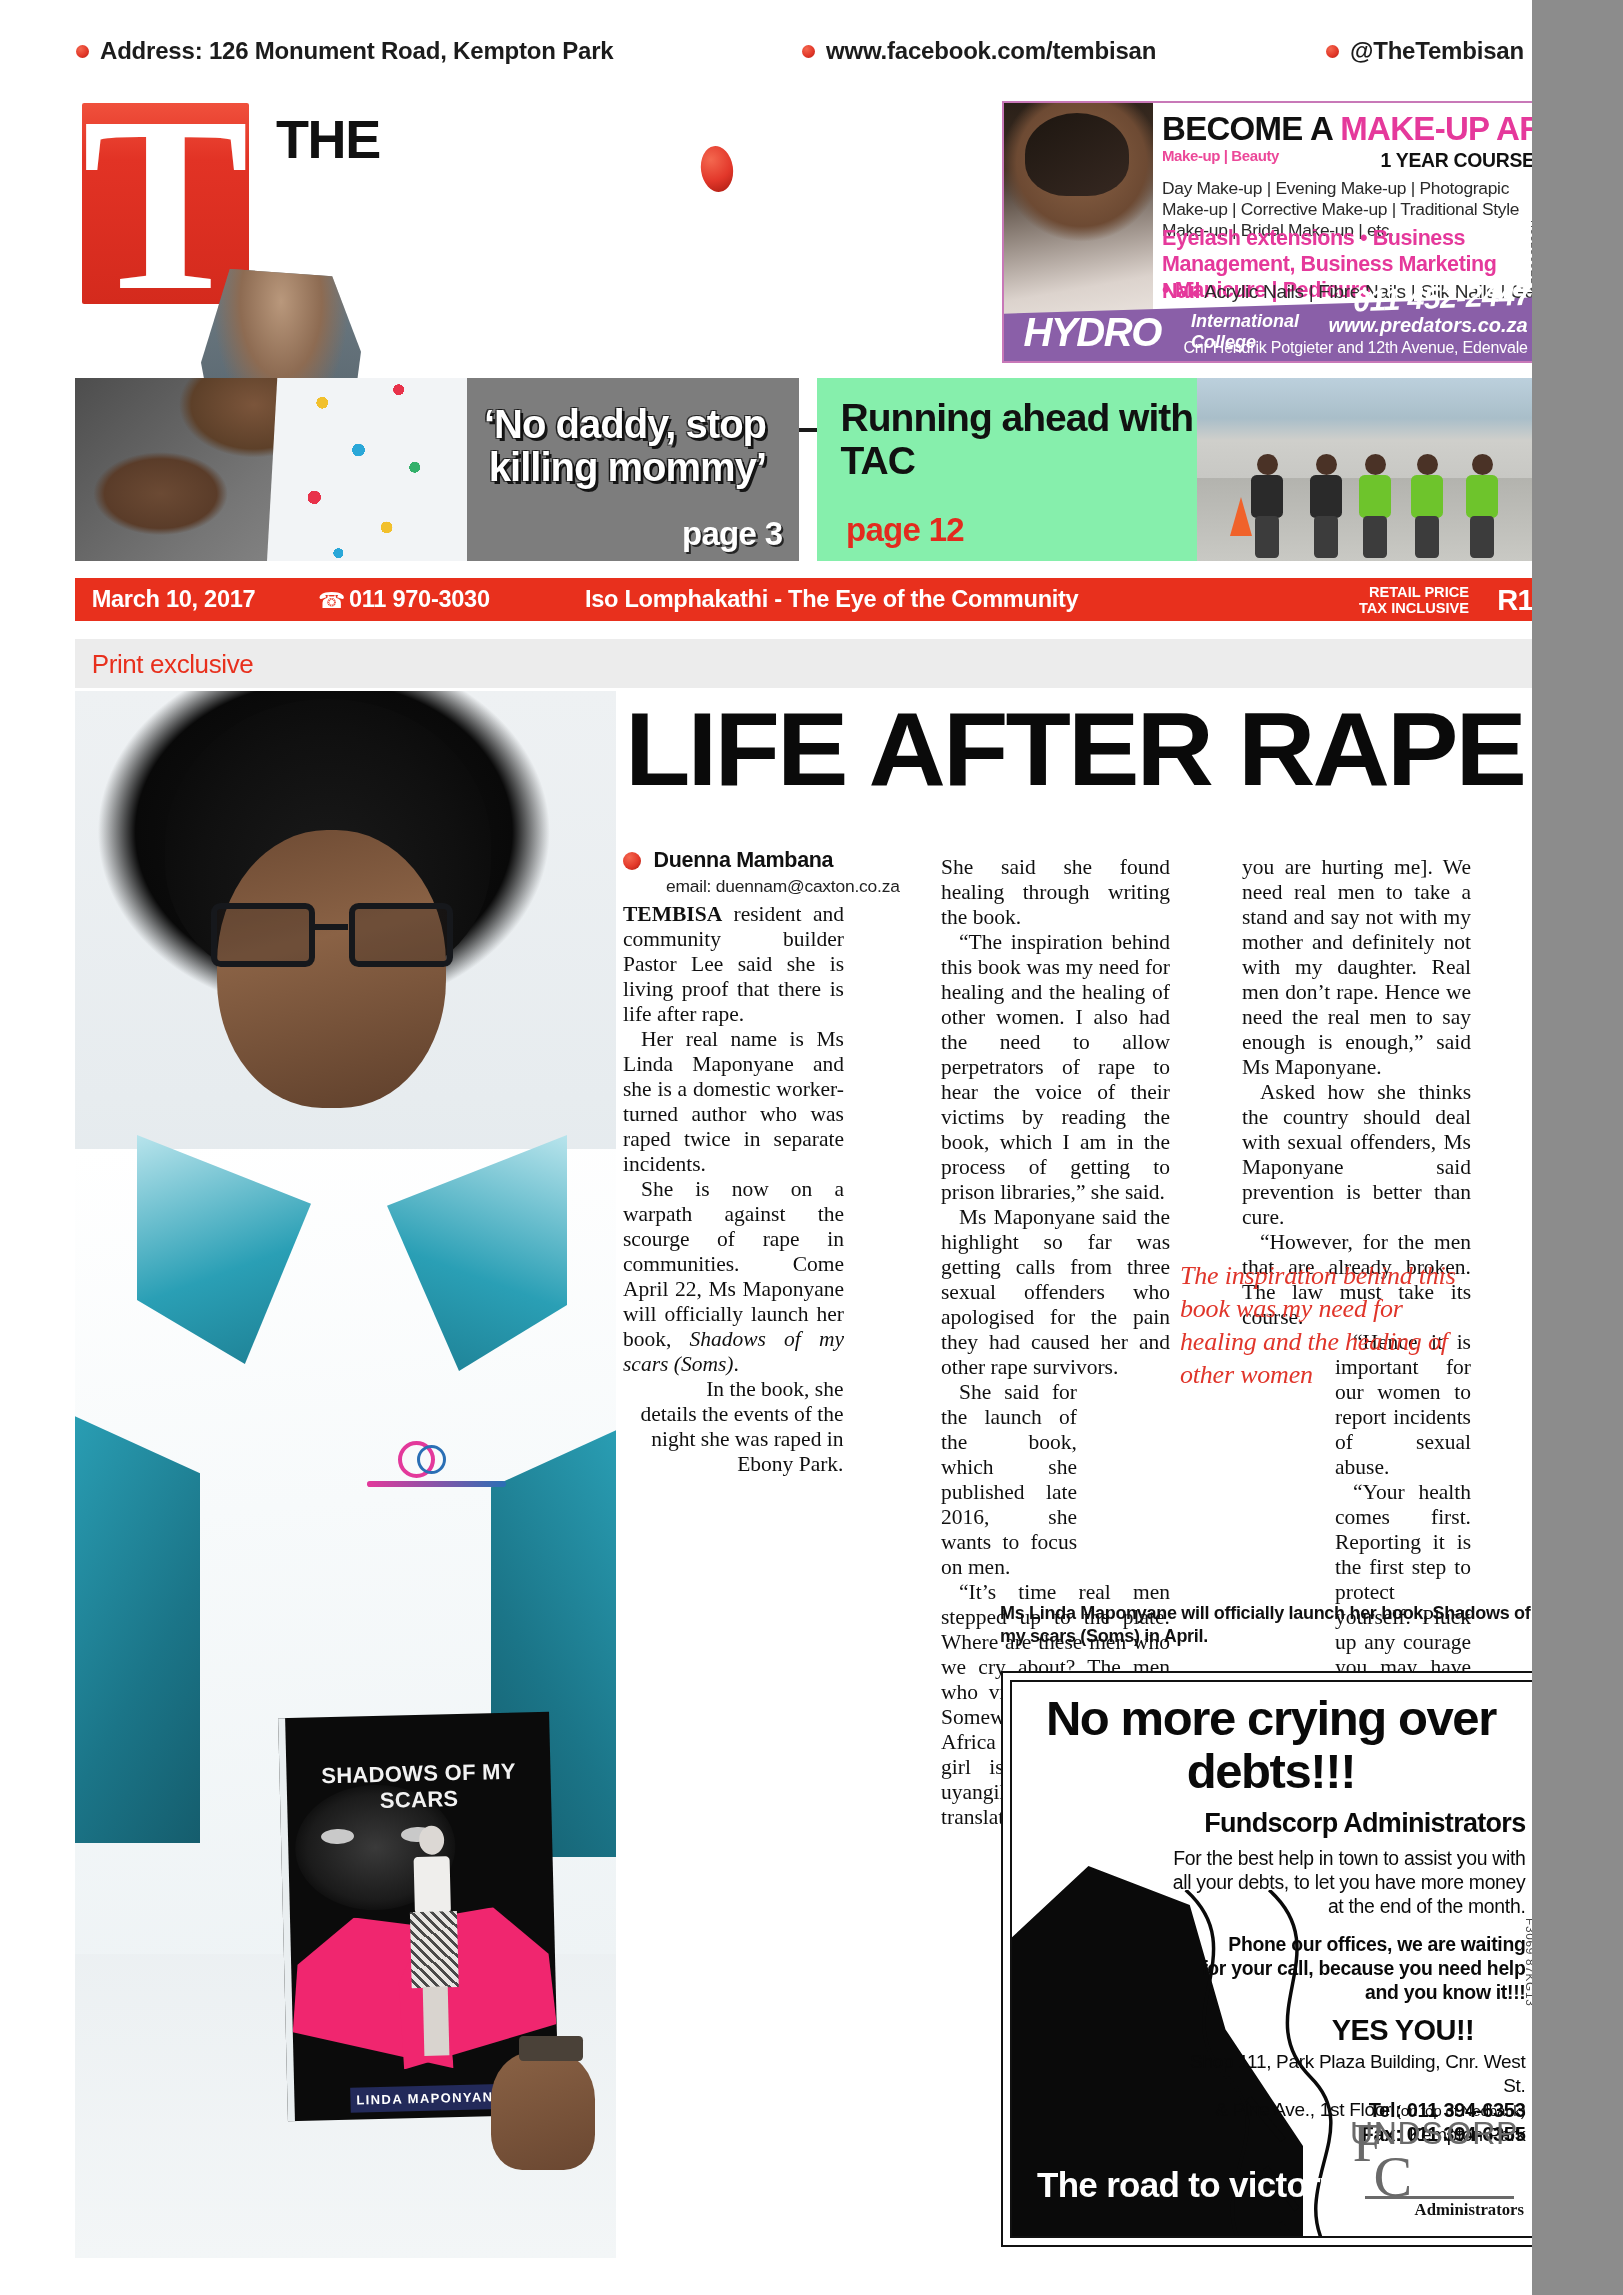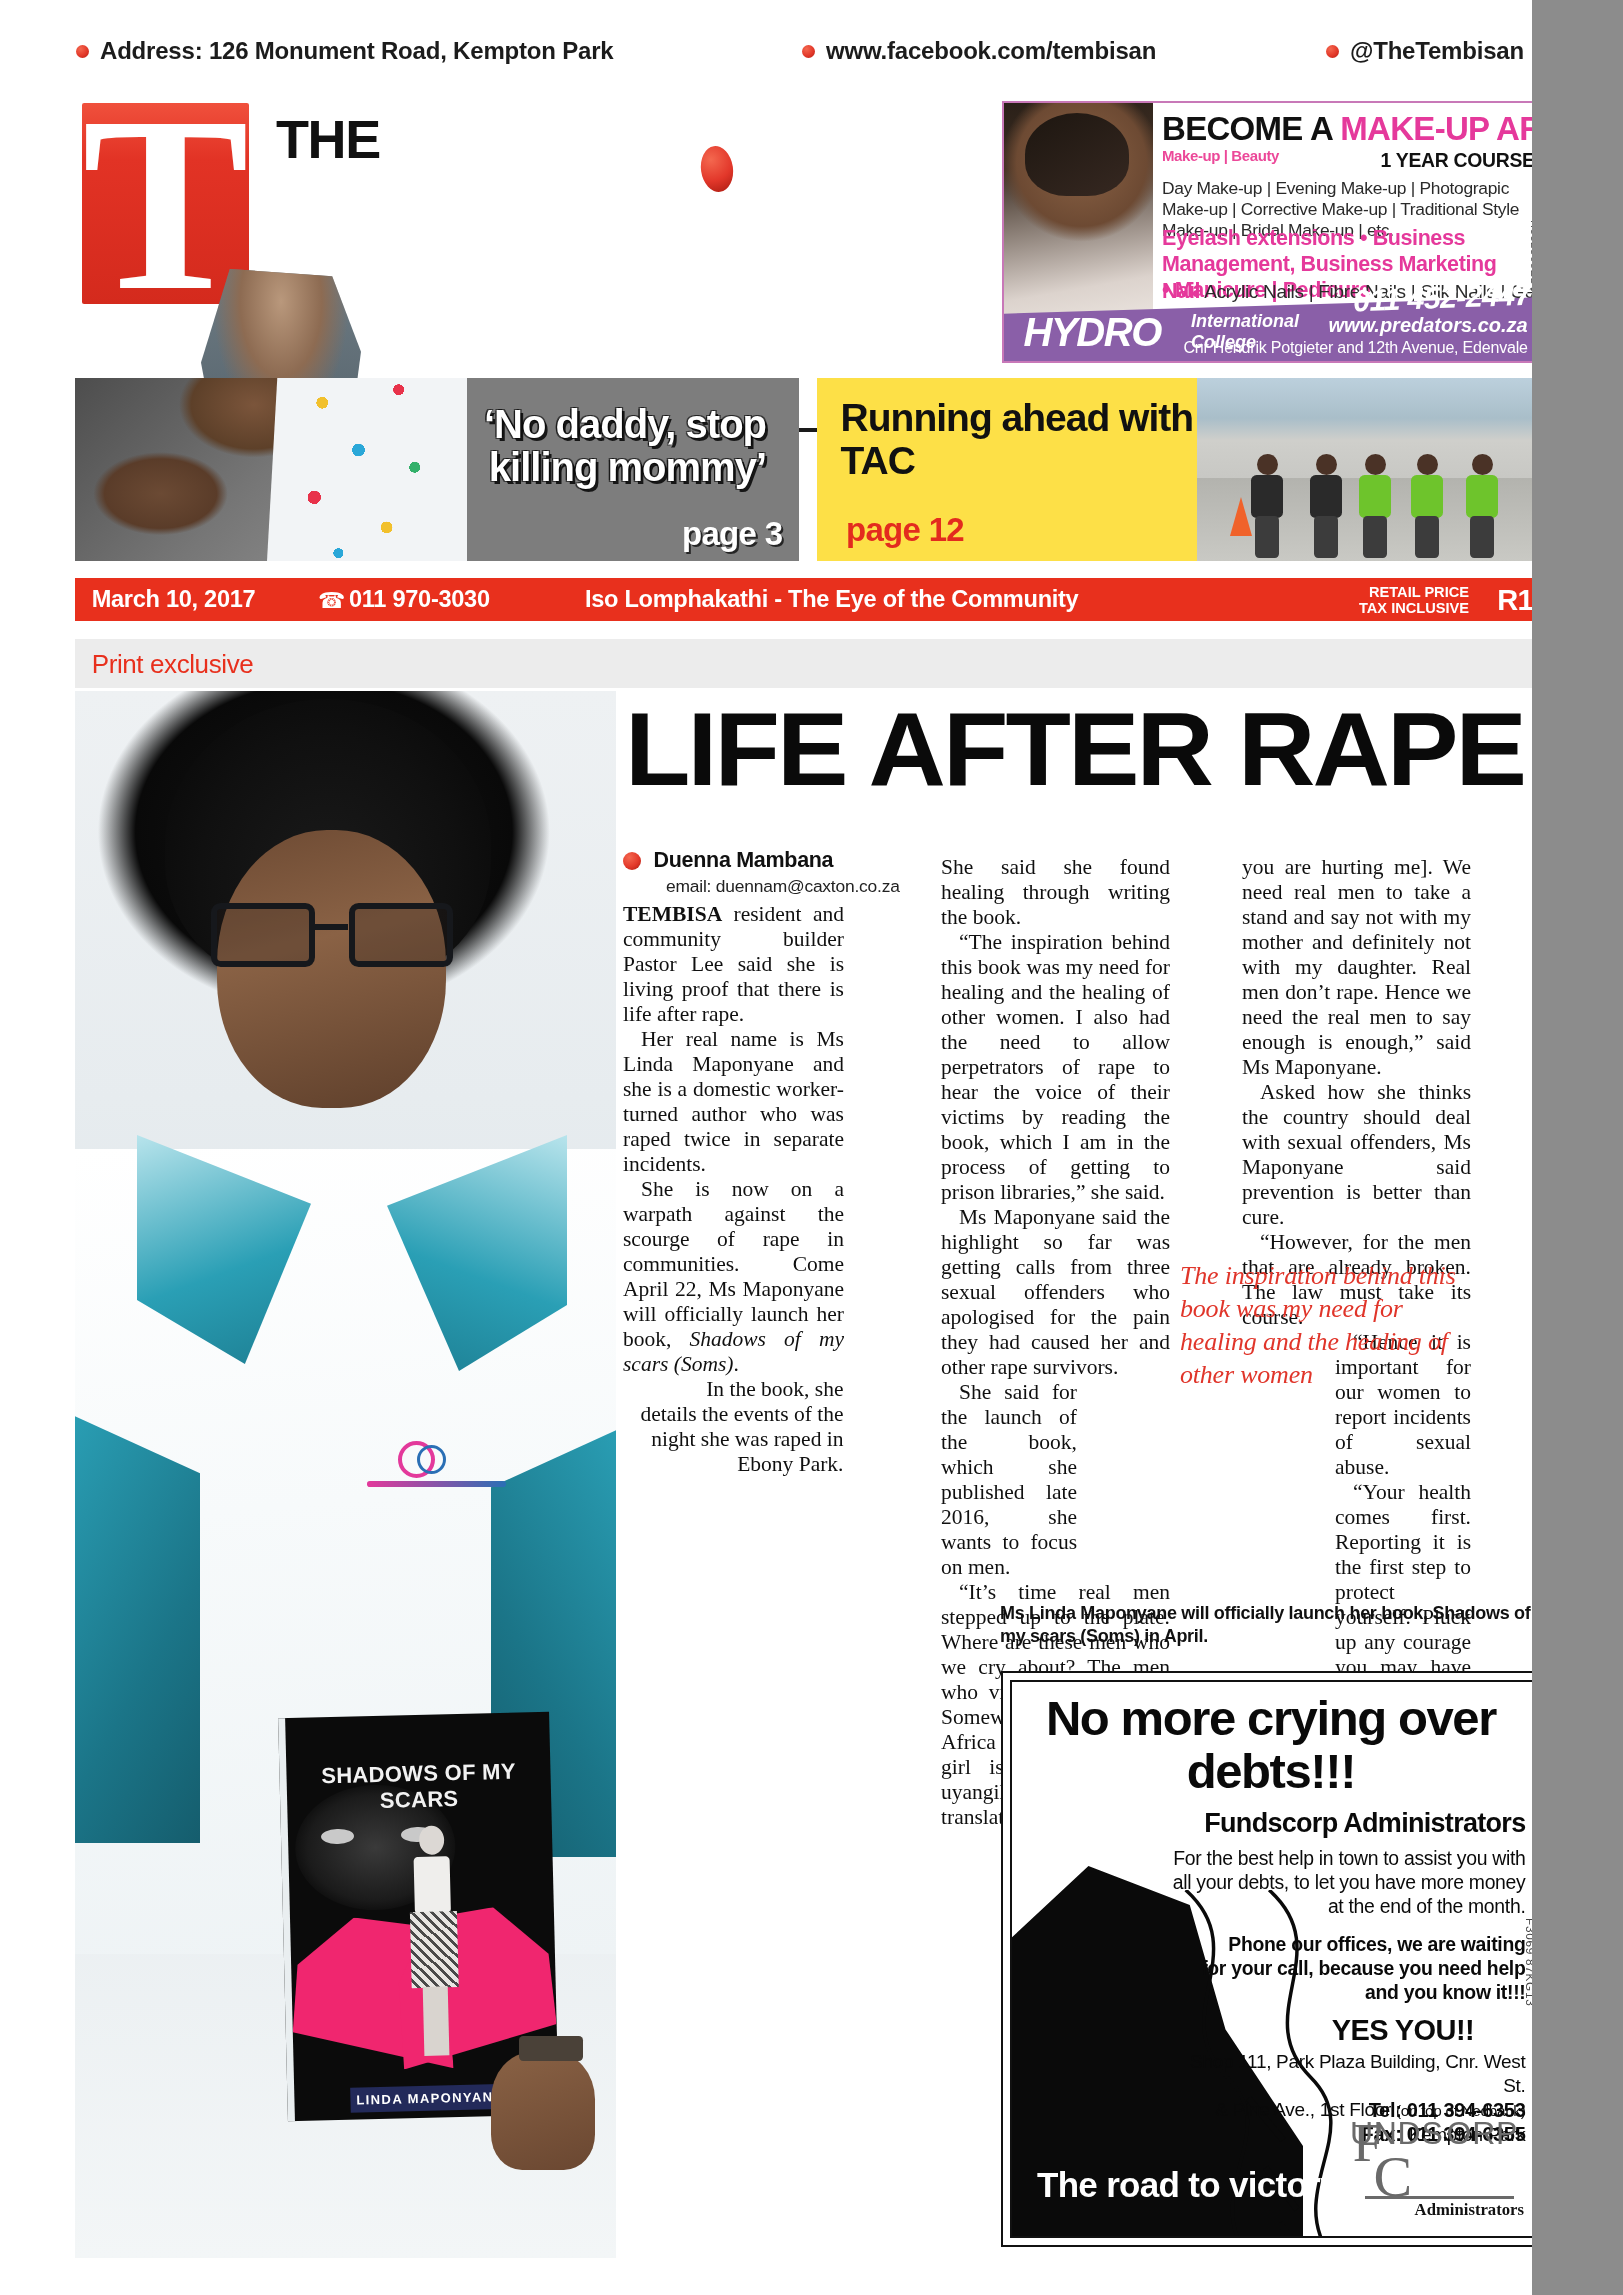--- a/index.html
+++ b/index.html
@@ -194,21 +194,21 @@
                  1.4px -1.4px 0 rgba(0,0,0,0.55), -1.4px 1.4px 0 rgba(0,0,0,0.55);
   }
   .tl-page {
     position: absolute; right: 16.7px; bottom: 8.3px; font-size: 33px; font-weight: 700;
     color: #ffffff; letter-spacing: -0.7px;
     text-shadow: 2.1px 2.1px 0 rgba(0,0,0,0.7);
   }
 
   .teaser-right {
     position: absolute; right: 0; top: 11px; width: 727px; height: 183px;
-    background: #fde047; overflow: hidden;
+    background: #86efac; overflow: hidden;
   }
   .tr-title {
     position: absolute; left: 23.6px; top: 18px; width: 361px;
     font-size: 39px; line-height: 43px; font-weight: 700; color: #111; letter-spacing: -1px;
   }
   .tr-page {
     position: absolute; left: 29px; bottom: 12.5px; font-size: 33px; font-weight: 700;
     color: #e32b1e; letter-spacing: -0.7px;
   }
   .tr-photo {

